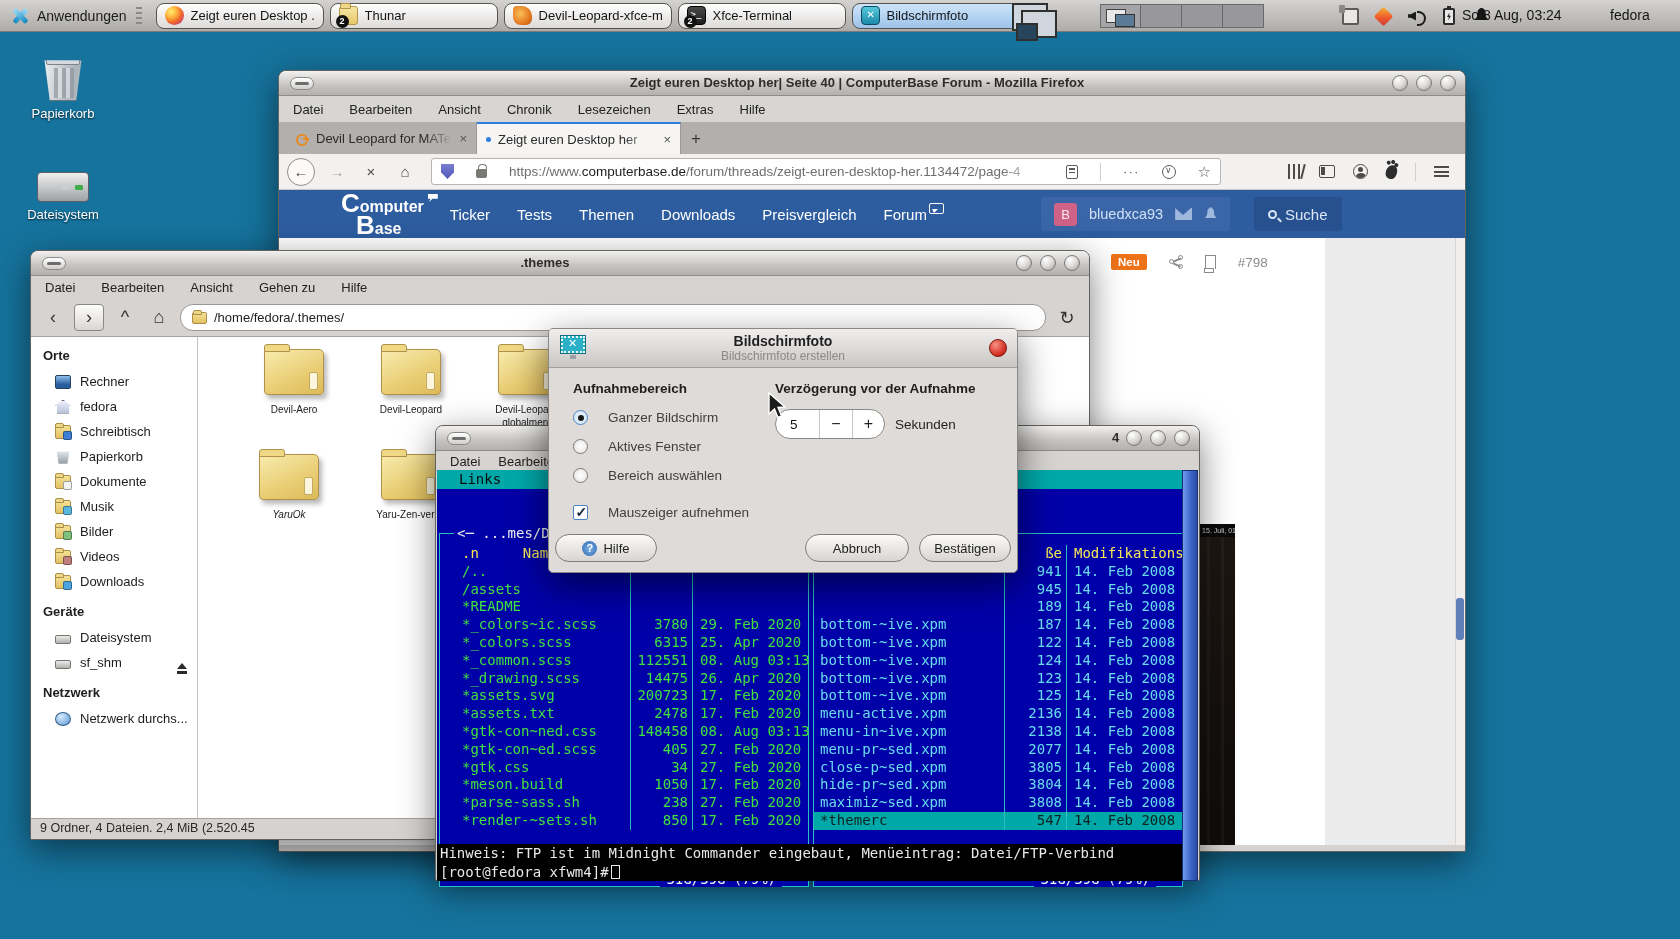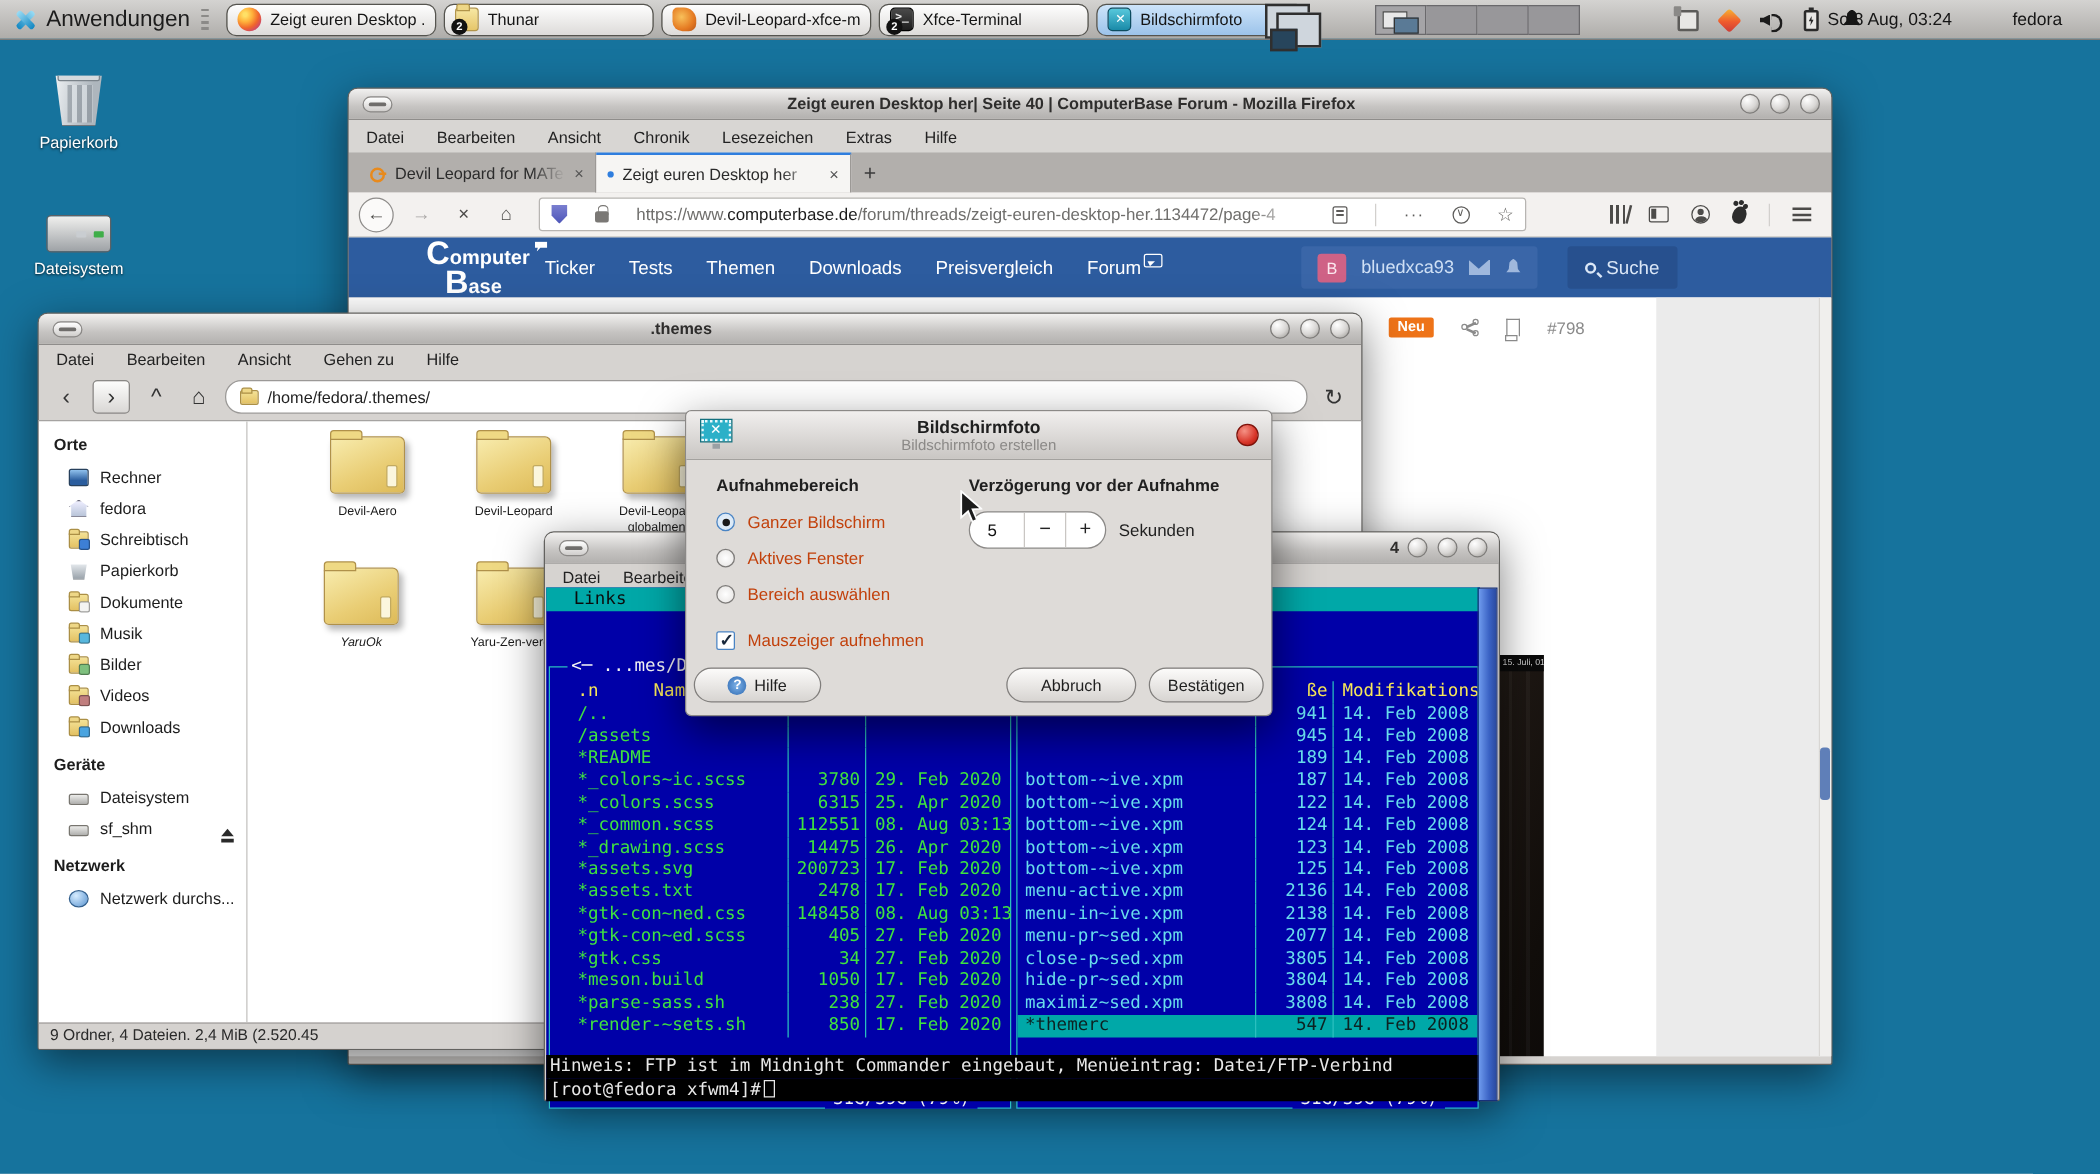--- a/index.html
+++ b/index.html
@@ -26,21 +26,21 @@
 
   
   #panel { position:absolute; left:0; top:0; width:1680px; height:32px; z-index:50;
            background:linear-gradient(#d4d3d1,#aeaca9); border-bottom:1px solid #7c7b79;
            display:flex; align-items:center; }
   #app-menu { display:flex; align-items:center; gap:7px; padding:0 10px; height:100%; }
   .xfce-logo { width:20px; height:20px; position:relative; }
   .xfce-logo::before, .xfce-logo::after { content:""; position:absolute; left:8px; top:1px;
         width:5px; height:18px; border-radius:2px; background:linear-gradient(#9adcf5,#1287c2); }
   .xfce-logo::before { transform:rotate(45deg); } .xfce-logo::after { transform:rotate(-45deg); }
-  #app-menu span { font-size:18px; color:#1c1c1c; }
+  #app-menu span { font-size:14px; color:#1c1c1c; }
   .grip { width:6px; height:18px; margin-left:2px;
           background:repeating-linear-gradient(#8b8a88 0 2px, transparent 2px 5px); }
   #tasklist { display:flex; gap:6px; margin-left:4px; }
   .task { width:168px; height:26px; border:1px solid #55544f; border-radius:8px;
           background:linear-gradient(#fefefe,#dddbd9); display:flex; align-items:center;
           gap:7px; padding:0 8px; font-size:13px; color:#151515; }
   .task.active { background:linear-gradient(#cde4fa,#9cc3ea); }
   .task .label { white-space:nowrap; overflow:hidden; }
   .tico { width:19px; height:19px; position:relative; flex:none; border-radius:4px; }
   .tico .badge { position:absolute; left:-4px; bottom:-4px; width:13px; height:13px;
@@ -162,21 +162,21 @@
   .burger::before { content:""; position:absolute; left:0; top:2.5px; width:15px; height:2px; background:#4c4b49; }
 
   
   #cb-header { height:48px; background:#2D5C9F; display:flex; align-items:center; position:relative; }
   #cb-logo { margin-left:62px; color:#fff; font-weight:bold; line-height:.85; position:relative; }
   #cb-logo span { display:block; font-size:16px; }
   #cb-logo span::first-letter { font-size:26px; }
   #cb-logo .l2 { margin-left:15px; }
   .cb-tail { position:absolute; right:-14px; top:2px; width:10px; height:8px; background:#fff;
       clip-path:polygon(0 0,100% 0,100% 60%,45% 60%,15% 100%,25% 60%,0 60%); }
-  #cb-nav { display:flex; gap:27px; margin-left:12px; }
+  #cb-nav { display:flex; gap:27px; margin-left:26px; }
   #cb-nav span { color:#fff; font-size:15px; }
   .chat-ic { width:15px; height:11px; border:1.6px solid #fff; border-radius:2px; position:relative; top:-6px; left:2px; display:inline-block; }
   .chat-ic::after { content:""; position:absolute; left:2px; bottom:-4px; width:0; height:0;
       border:4px solid transparent; border-top-color:#fff; border-left-width:2px; }
   #cb-user { position:absolute; left:762px; top:7px; height:34px; background:#3A66A8; border-radius:3px;
       display:flex; align-items:center; gap:12px; padding:0 13px; }
   #cb-avatar { width:23px; height:23px; background:#CF6286; color:#fce8ef; border-radius:3px;
       font-size:13px; text-align:center; line-height:23px; }
   #cb-username { color:#cfe0f5; font-size:14.5px; }
   .mail-ic { width:17px; height:12px; background:#9fb8dd; position:relative; clip-path:polygon(0 0,100% 0,100% 100%,0 100%); }
@@ -301,21 +301,21 @@
   #dlg-title { font-weight:bold; font-size:14px; color:#1f1f1f; padding-top:4px; }
   #dlg-sub { font-size:12px; color:#8b8987; }
   #dlg-icon { position:absolute; left:12px; top:7px; width:24px; height:17px;
       background:#2BB0C8; border:2px dotted #e8f8fc; outline:1px solid #14707e; }
   #dlg-icon::before { content:"\2715"; position:absolute; left:5px; top:-1px; color:#fff; font-size:11px; }
   #dlg-icon::after { content:""; position:absolute; left:7px; top:17px; width:6px; height:4px; background:#9aa0a4; }
   #dlg-close { position:absolute; right:10px; top:10px; width:18px; height:18px; border-radius:50%;
       background:radial-gradient(circle at 35% 30%,#f59285,#d8362a 60%,#a31408); border:1px solid #7e120a; }
   .dlg-sec-title { font-weight:bold; font-size:13.5px; color:#1f1f1f; }
   #dlg-left { position:absolute; left:24px; top:52px; }
-  .opt { display:flex; align-items:flex-start; gap:10px; margin-top:14px; font-size:13.5px; color:#c2410c; }
+  .opt { display:flex; align-items:flex-start; gap:20px; margin-top:14px; font-size:13.5px; color:#404040; }
   .radio { width:15px; height:15px; border-radius:50%; border:1px solid #7d7b79;
       background:radial-gradient(#fff,#e4e2e0); position:relative; flex:none; }
   .radio.on { border-color:#4a84c4; background:radial-gradient(#eef5fc,#cfe2f4); }
   .radio.on::after { content:""; position:absolute; left:3.5px; top:3.5px; width:6px; height:6px;
       border-radius:50%; background:#1a1a1a; }
   #dlg-check-row { margin-top:22px; }
   .checkbox { width:15px; height:15px; border:1px solid #4a84c4; background:#fff; border-radius:2px;
       position:relative; flex:none; color:#17273a; }
   .checkbox::after { content:"\2713"; position:absolute; left:1.5px; top:-2px; font-size:14px; font-weight:bold; }
   #dlg-right { position:absolute; left:226px; top:52px; }

